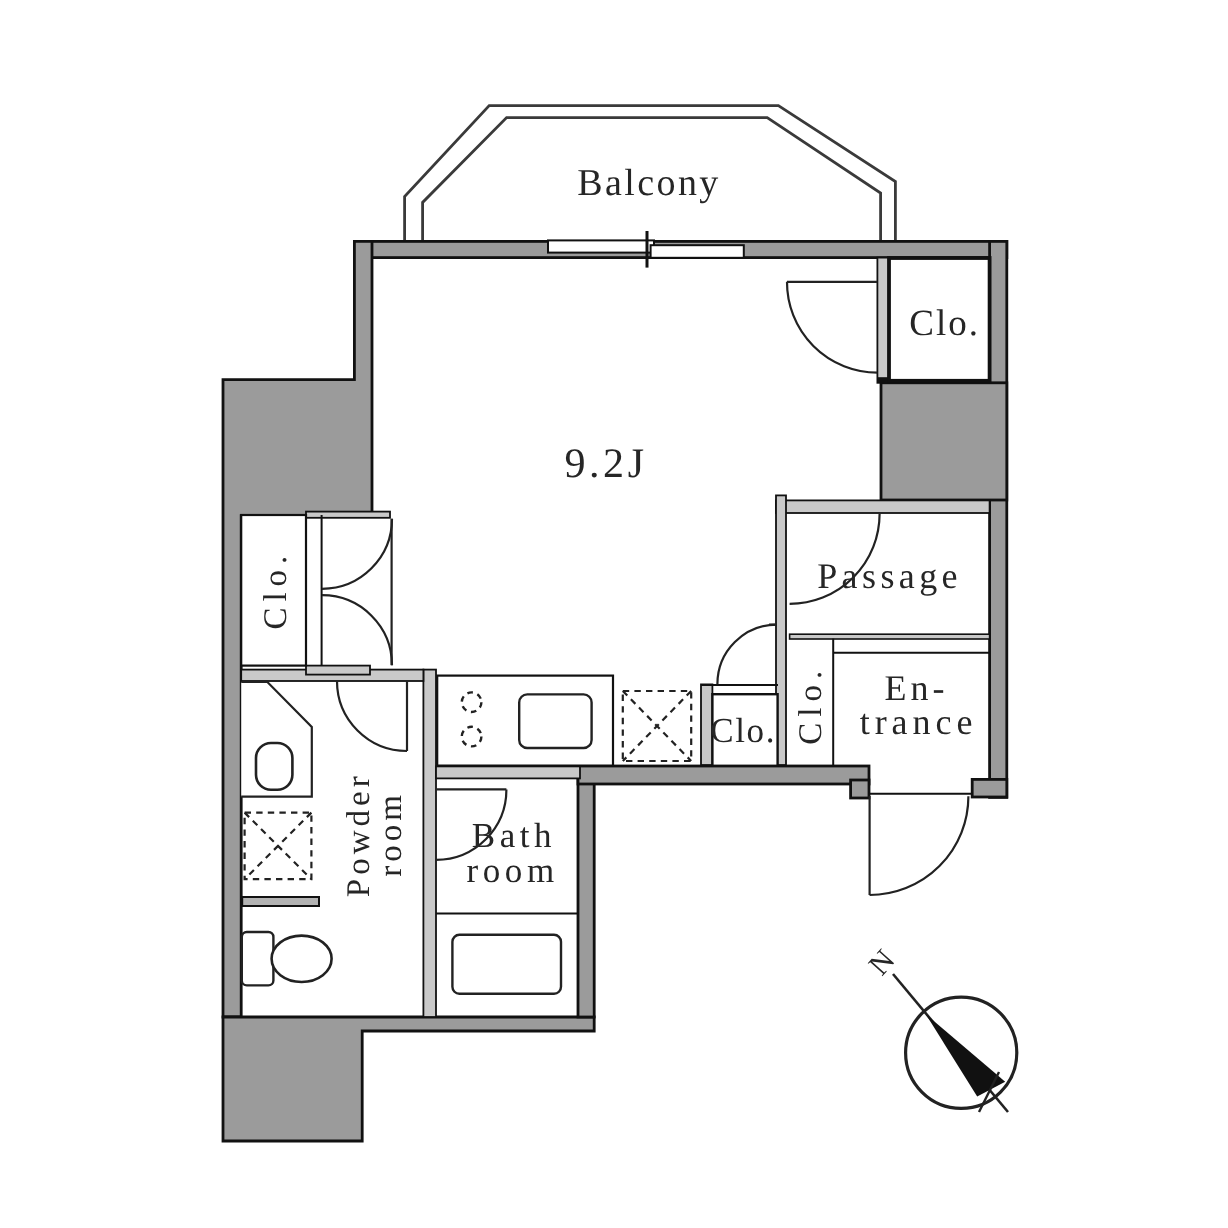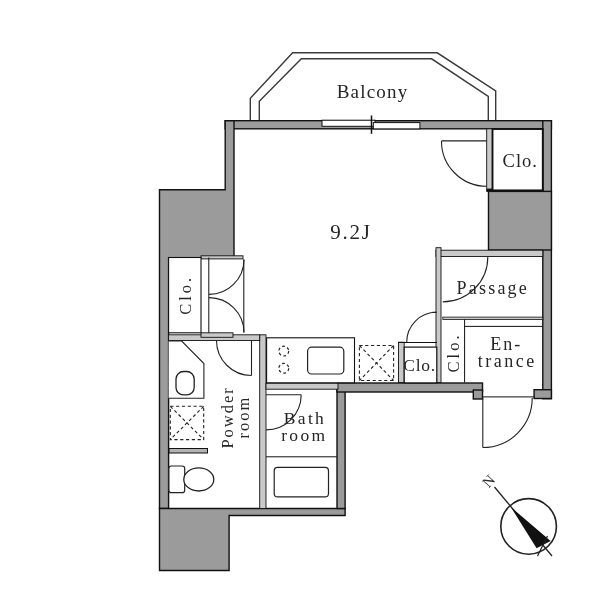--- a/index.html
+++ b/index.html
@@ -1,21 +1,21 @@
 <!DOCTYPE html>
 <html><head>
 <meta charset="utf-8">
 <style>
   html,body{margin:0;padding:0;background:#fff;}
   svg{display:block;}
   text{font-family:"Liberation Serif", serif; fill:#262626;}
 </style>
 </head>
 <body>
-<div style="will-change:transform;padding-left:48px;">
+<div style="will-change:transform;">
 <svg width="614" height="614" viewBox="0 0 614 614">
 <g style="will-change:transform;">
 <rect x="0" y="0" width="614" height="614" fill="#ffffff"></rect>
 
 <g stroke="#3a3a3a" stroke-width="1.4" fill="none">
   <path d="M202.3,120.5 L202.3,98.3 L244.6,52.8 L389.2,52.8 L447.7,90.8 L447.7,120.5"></path>
   <path d="M211.3,120.5 L211.3,101.2 L253.3,58.8 L383.6,58.8 L440.3,96.5 L440.3,120.5"></path>
 </g>
 
 <g fill="#9b9b9b" stroke="#111" stroke-width="1.4">

